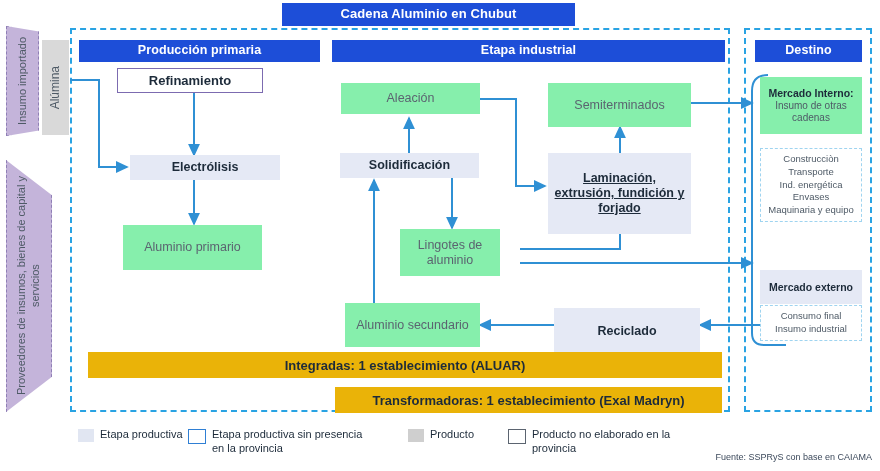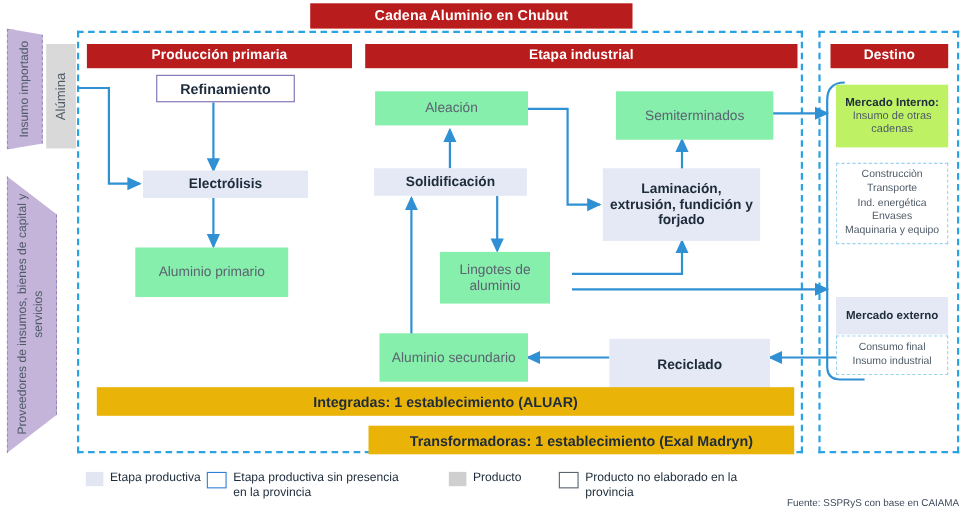--- a/index.html
+++ b/index.html
@@ -8,21 +8,21 @@
     background:#ffffff;
     font-family:"Liberation Sans", sans-serif;
     overflow:hidden;
     position:relative;
   }
   .stage{position:absolute;left:0;top:0;width:880px;height:471px;}
   .abs{position:absolute;box-sizing:border-box;}
 
   
   .titlebar{
-    background:#b91c1c;color:#ffffff;
+    background:#1d4ed8;color:#ffffff;
     font-weight:bold;font-size:12.5px;
     display:flex;align-items:center;justify-content:center;
     text-align:center;letter-spacing:.1px;
     line-height:1.1;
   }
   .titlebar.main{font-size:13px;}
 
   
   .dashframe{
     border:2px dashed #29a3e3;
@@ -141,44 +141,44 @@
 
       <path d="M374,306 L374,180"></path>
     </g>
 
     <g fill="none" stroke="#2f90d4" stroke-width="2">
       <path d="M768,75 q-16,0 -16,16 L752,325"></path>
       <path d="M752,325 L752,333 q0,12 12,12 L786,345"></path>
     </g>
   </svg>
 
-  <div class="abs node stage-outline" style="left:142px;top:68px;width:126px;height:25px;">Refinamiento</div>
+  <div class="abs node stage-outline" style="left:117px;top:68px;width:146px;height:25px;">Refinamiento</div>
 
   <div class="abs node stage-box" style="left:130px;top:155px;width:150px;height:25px;">Electrólisis</div>
 
   <div class="abs node product-box" style="left:123px;top:225px;width:139px;height:45px;">Aluminio primario</div>
 
   <div class="abs node product-box" style="left:341px;top:83px;width:139px;height:31px;">Aleación</div>
 
   <div class="abs node stage-box" style="left:340px;top:153px;width:139px;height:25px;">Solidificación</div>
 
-  <div class="abs node product-box" style="left:560px;top:83px;width:143px;height:44px;">Semiterminados</div>
-
-  <div class="abs node stage-box" style="left:548px;top:153px;width:143px;height:66px;">Laminación, extrusión, fundición y forjado</div>
+  <div class="abs node product-box" style="left:548px;top:83px;width:143px;height:44px;">Semiterminados</div>
+
+  <div class="abs node stage-box" style="left:548px;top:153px;width:143px;height:81px;text-decoration:underline;">Laminación, extrusión, fundición y forjado</div>
 
   <div class="abs node product-box" style="left:400px;top:229px;width:100px;height:47px;">Lingotes de aluminio</div>
 
   <div class="abs node product-box" style="left:345px;top:303px;width:135px;height:44px;">Aluminio secundario</div>
 
   <div class="abs node stage-box" style="left:554px;top:308px;width:146px;height:47px;">Reciclado</div>
 
   <div class="abs band" style="left:88px;top:352px;width:634px;height:26px;">Integradas: 1 establecimiento (ALUAR)</div>
   <div class="abs band" style="left:335px;top:387px;width:387px;height:26px;">Transformadoras: 1 establecimiento (Exal Madryn)</div>
 
-  <div class="abs" style="left:760px;top:77px;width:102px;height:57px;background:#bef264;
+  <div class="abs" style="left:760px;top:77px;width:102px;height:57px;background:#86efac;
               display:flex;flex-direction:column;align-items:center;justify-content:center;text-align:center;">
     <div style="font-size:10.5px;font-weight:bold;color:#1d2b3a;line-height:1.15;">Mercado Interno:</div>
     <div style="font-size:10px;color:#4e5a66;line-height:1.2;">Insumo de otras cadenas</div>
   </div>
 
   <div class="abs" style="left:760px;top:148px;width:102px;height:74px;background:#ffffff;border:1px dashed #9fd4f0;
               display:flex;align-items:center;justify-content:center;text-align:center;">
     <div style="font-size:9.5px;color:#4e5a66;line-height:1.35;white-space:pre-line;">Construcciòn
 Transporte
 Ind. energética

